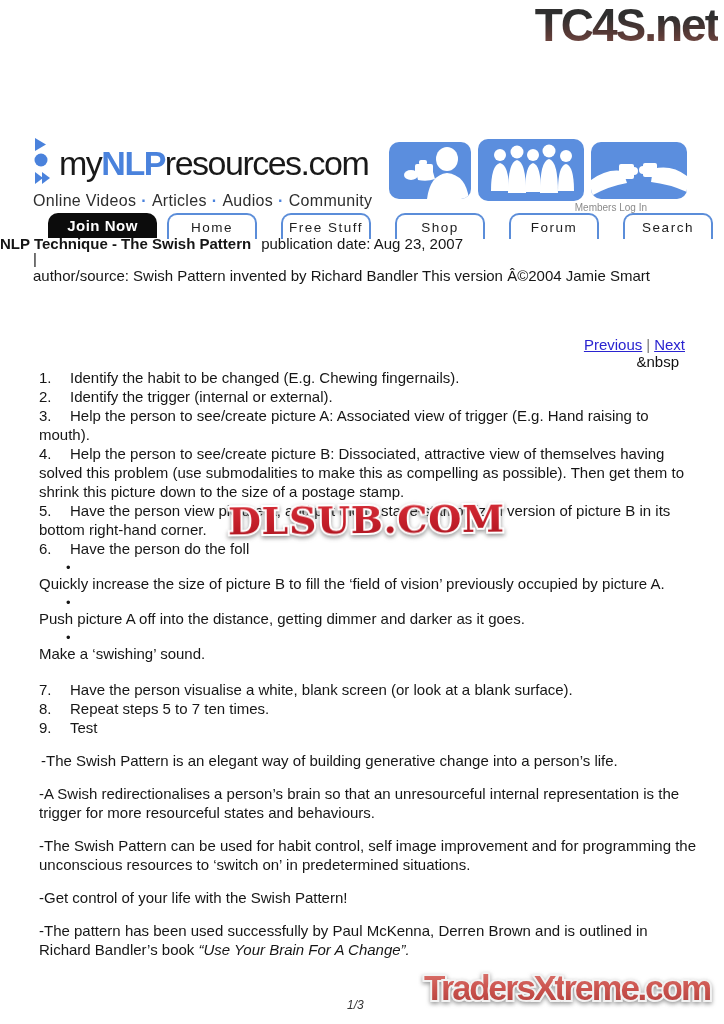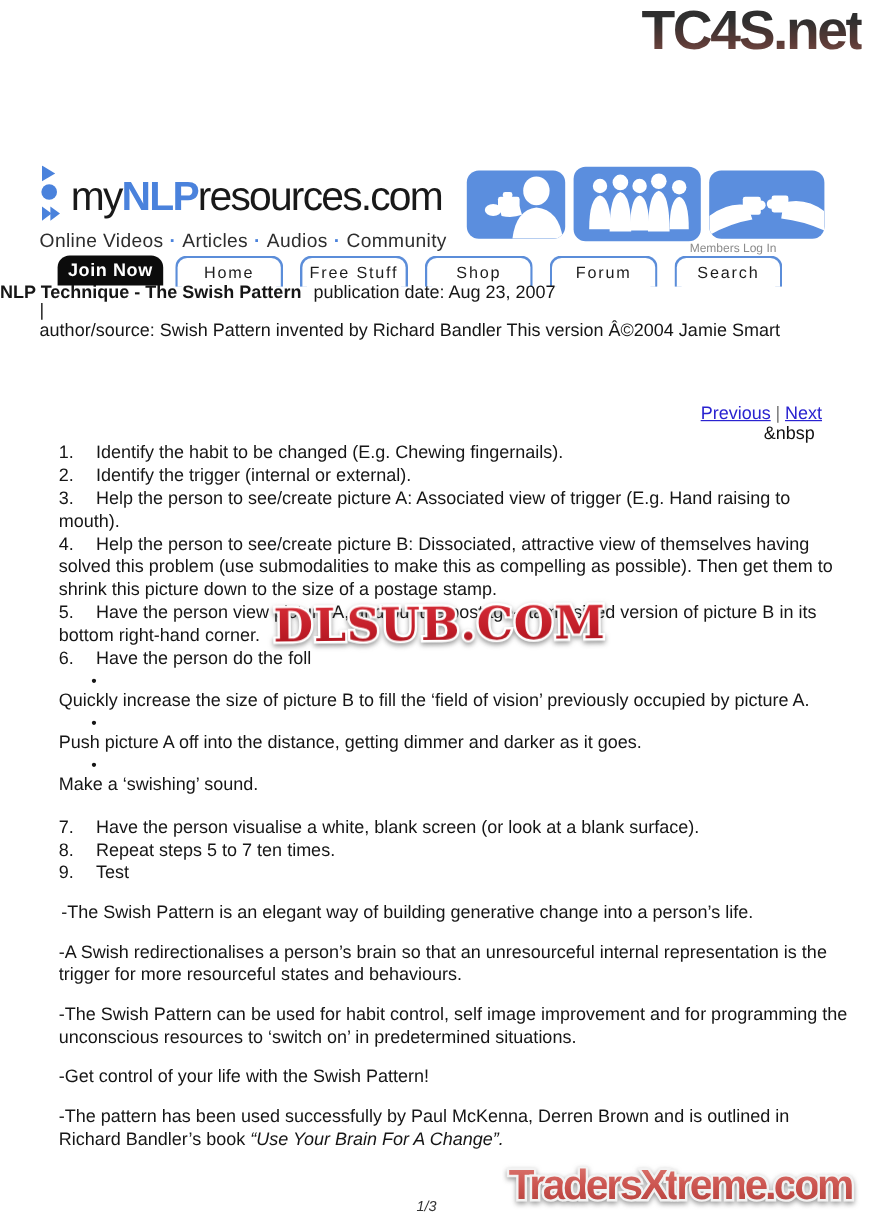--- a/index.html
+++ b/index.html
@@ -27,43 +27,43 @@
   .thumbs{position:absolute;left:389px;top:139px;display:flex;}
   .thumb{background:#5b8ede;border-radius:10px;margin-right:7px;overflow:hidden;}
   .thumb svg{display:block;}
   .t1{width:82px;height:57px;margin-top:3px;}
   .t2{width:106px;height:62px;}
   .t3{width:96px;height:57px;margin-top:3px;}
   .members{position:absolute;top:202px;right:77px;font-size:10px;color:#8b8b8b;}
   
   .tabs{position:absolute;left:48px;top:213px;display:flex;align-items:flex-start;}
   .tab-join{
-    width:88px;height:25px;background:#0c0c0c;color:#fff;font-weight:bold;
+    width:109px;height:25px;background:#0c0c0c;color:#fff;font-weight:bold;
     border-radius:10px 10px 0 0;margin-right:10px;display:flex;align-items:center;
     justify-content:center;font-size:15px;letter-spacing:.5px;cursor:pointer;
   }
   .tab{
     width:86px;height:24px;border:2px solid #5b8dd9;border-bottom:none;
-    border-radius:10px 10px 0 0;margin-right:14px;display:flex;align-items:center;
+    border-radius:10px 10px 0 0;margin-right:24px;display:flex;align-items:center;
     justify-content:center;font-size:13.5px;color:#1d1d1d;letter-spacing:1.5px;
     background:#fff;cursor:pointer;white-space:nowrap;
   }
   
   .title-line{position:absolute;left:0;top:235px;width:684px;text-align:left;white-space:nowrap;}
   .title-bold{font-weight:bold;}
   .pub-date{margin-left:10px;}
   .pipe{position:absolute;left:33px;top:250px;}
   .author{position:absolute;left:33px;top:267px;}
   
   .pagenav{position:absolute;right:39px;top:336px;text-align:right;line-height:17px;}
   .pagenav a{color:#2a23d0;text-decoration:underline;cursor:pointer;}
   .pagenav .sep{color:#777;margin:0 4px;text-decoration:none;}
   .nbsp-line{padding-right:6px;color:#111;}
   
-  .content{position:absolute;left:49px;top:368px;width:659px;line-height:19px;}
+  .content{position:absolute;left:39px;top:368px;width:659px;line-height:19px;}
   .step .num{display:inline-block;width:31px;}
   .bullet-group{margin-top:4px;}
   .bullet-mark{padding-left:27px;line-height:12px;height:12px;font-size:13px;}
   .steps2{margin-top:17px;}
   .para{margin-top:14px;}
   .para.first{padding-left:2px;}
   .italic{font-style:italic;}
   
   .dlsub{position:absolute;left:220px;top:494px;z-index:5;transform:rotate(-.6deg);}
   

